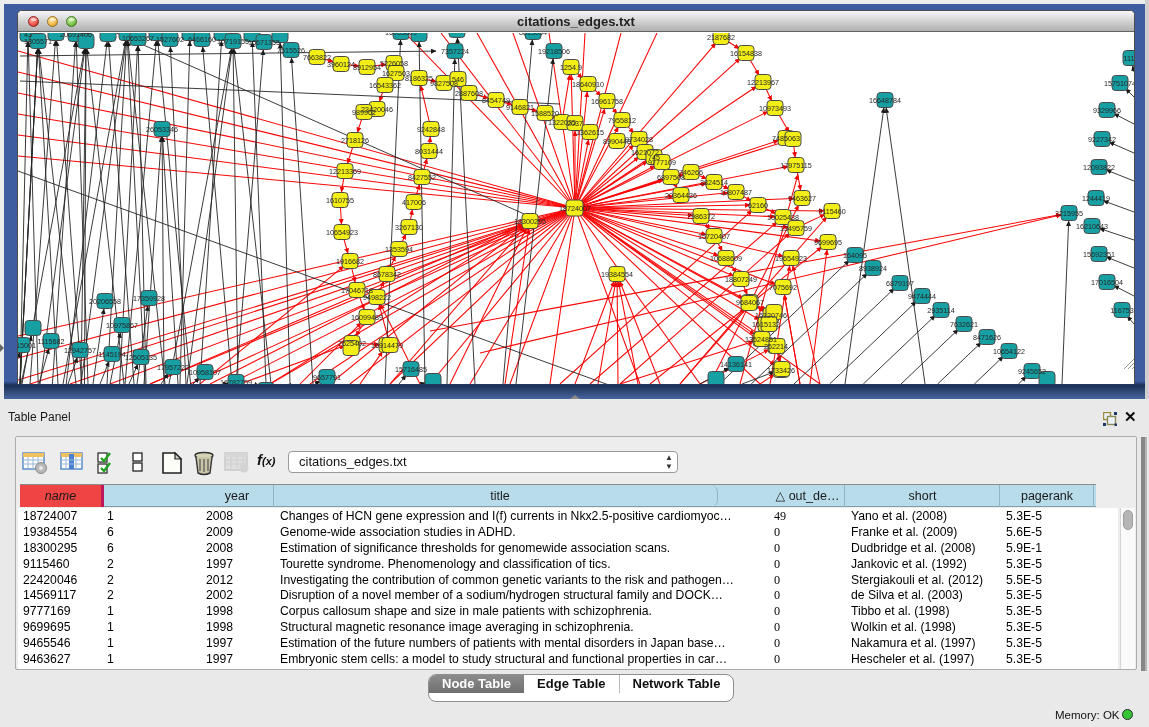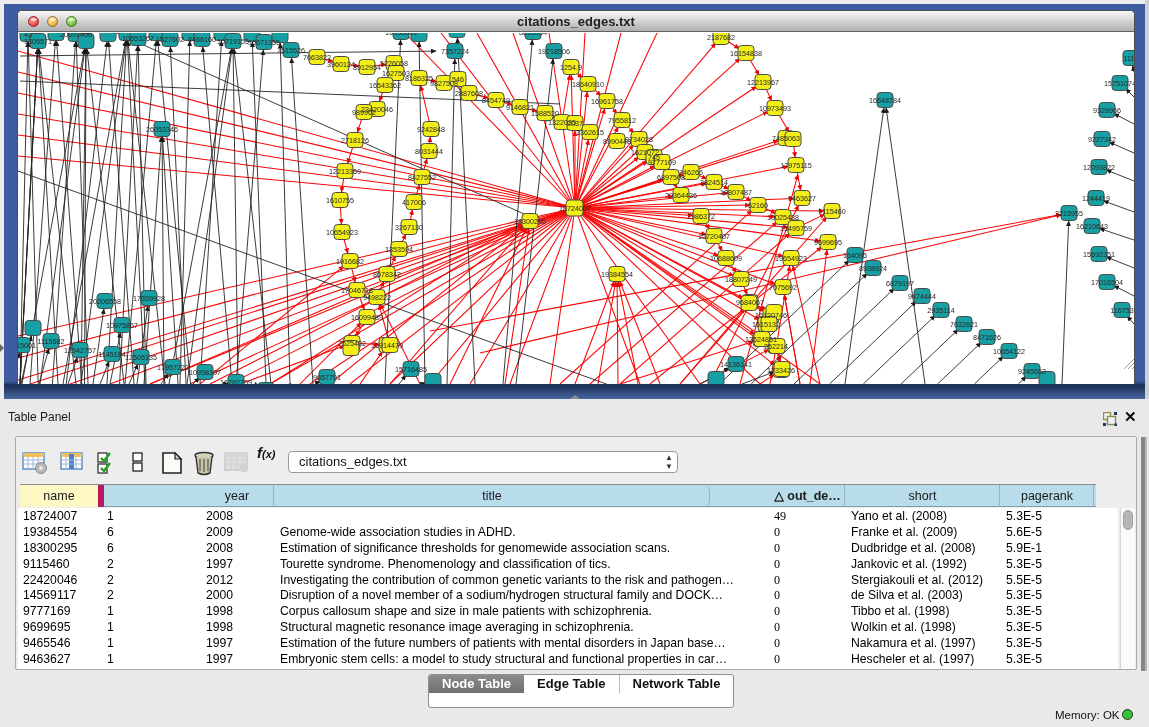--- a/index.html
+++ b/index.html
@@ -30,37 +30,37 @@
 #darkstrip { position:absolute; left:1141px; top:38px; width:6px; height:234px; background:#868686; border-right:2px solid #b5b5b5;}
 .ic { position:absolute; top:14px; }
 #dd { position:absolute; left:272px; top:14px; width:390px; height:22px; background:#fff;
   border:1px solid #9a9a9a; border-radius:4px; font-size:13px; color:#111; line-height:20px;
   padding-left:10px; }
 #dd .ud { position:absolute; right:4px; top:1px; font-size:8px; color:#333; line-height:9px; text-align:center;}
 #thead { position:absolute; left:4px; top:47px; width:1076px; height:23px; background:#b9dcea;
   border-top:1px solid #8c8c8c; border-bottom:1px solid #7f9faa; font-size:12.5px; color:#1a1a1a; }
 #thead .th { position:absolute; top:0; height:22px; line-height:22px; text-align:center;
   border-right:1px solid #90b4c2; }
-#thead .th0 { background:#fef9c3; border-right:6px solid #be185d; }
+#thead .th0 { background:#ef4444; border-right:3px solid #be185d;font-style:italic; }
 .tr { position:relative; width:100%; height:15.9px; font-size:12.2px; color:#000; white-space:nowrap; }
 .tr div { position:absolute; top:0; height:16px; line-height:17px; overflow:hidden; }
 #rowsbox { position:absolute; left:2px; top:71px; width:1100px; height:161px; background:#fff; overflow:hidden; }
 .c0 { left:5px; width:80px; }
 .c1 { left:89px; width:90px; }
 .c2 { left:188px; width:70px; }
 .c3 { left:262px; width:492px; }
 .c4 { left:756px; width:72px;font-family:Liberation Serif, serif; }
 .c5 { left:833px; width:152px; }
 .c6 { left:988px; width:90px; }
 #vsb { position:absolute; left:1104px; top:71px; width:15px; height:161px; background:#fafafa;
   border-left:1px solid #d5d5d5; }
 #vsb .thumb { position:absolute; left:2px; top:2px; width:10px; height:20px; background:#b6b6b6;
   border-radius:5px; border:1px solid #9e9e9e; }
-#tabs { position:absolute; left:428px; top:275px; height:34px; border:1px solid #8f8f8f;
-  border-radius:3px; background:#fff; font-size:13px; font-weight:bold; overflow:hidden; }
+#tabs { position:absolute; left:428px; top:275px; height:28px; border:1px solid #8f8f8f;
+  border-radius:8px; background:#fff; font-size:13px; font-weight:bold; overflow:hidden; }
 #tabs span { display:inline-block; height:18px; line-height:17px; padding:0 13px; color:#111; vertical-align:top;}
 #tabs .sel { background:linear-gradient(#8c8c8c,#6f6f6f); color:#fff; }
 #tabs .sep { padding:0; width:1px; background:#bbb; }
 #mem { position:absolute; left:1055px; top:310px; font-size:11.5px; color:#111;text-align:center; }
 #memdot { position:absolute; left:1122px; top:310px; width:11px; height:11px; border-radius:50%;
   background:#35c435; border:1.6px solid #2d2d2d; }
 </style></head>
 <body>
 <div id="desk"></div>
 <div style="position:absolute;left:0px;top:344px;width:0;height:0;border-top:4px solid transparent;border-bottom:4px solid transparent;border-left:4px solid #666;"></div>
@@ -689,36 +689,37 @@
       <ellipse cx="12" cy="4.5" rx="9" ry="3" fill="#d8d4b8" stroke="#333" stroke-width="1.4"></ellipse>
       <path d="M4 6 l2 16 q6 3 12 0 l2 -16" fill="#c9c5a8" stroke="#333" stroke-width="1.4"></path>
       <path d="M8 8v12 M12 8v13 M16 8v12" stroke="#555" stroke-width="1.2"></path>
     </svg>
     <svg class="ic" style="left:208px" width="28" height="24" opacity="0.45">
       <rect x="1" y="2" width="22" height="17" fill="#cfcfcf" stroke="#9a9a9a" stroke-width="1.4"></rect>
       <rect x="1" y="2" width="22" height="4" fill="#bdbdbd"></rect>
       <path d="M1 9h22M1 13h22M7 6v13M13 6v13M19 6v13" stroke="#aaa"></path>
       <circle cx="20" cy="17" r="4.5" fill="#b5b5b5"></circle>
     </svg>
-    <div class="ic" style="left:241px; top:7px; font-size:15px; font-style:italic; font-weight:bold; color:#111;">f<span style="font-size:11px;">(x)</span></div>
+    <div class="ic" style="left:241px; top:14px; font-size:15px; font-style:italic; font-weight:bold; color:#111;">f<span style="font-size:11px;">(x)</span></div>
     <div id="dd">citations_edges.txt<div class="ud">▲<br>▼</div></div>
     <div id="thead">
       <div class="th th0" style="left:0px; width:84px;">name</div>
       <div class="th" style="left:69px; width:104px;margin-top:36px;">in_degree</div>
       <div class="th" style="left:181px; width:73px;">year</div>
-      <div class="th" style="left:255px; width:435px;border-radius:7px;">title</div>
-      <div class="th" style="left:751px; width:74px;font-weight:bold;">△ out_de…</div>
+      <div class="th" style="left:263px; width:435px;border-radius:7px;">title</div>
+      <div class="th" style="left:751px; width:74px;">△ out_de…</div>
       <div class="th" style="left:826px; width:154px;">short</div>
       <div class="th" style="left:981px; width:93px;">pagerank</div>
     </div>
     <div id="rowsbox">
         <div class="tr">
           <div class="c0">18724007</div>
           <div class="c1">1</div>
           <div class="c2">2008</div>
+          <div class="c3">Changes of HCN gene expression and I(f) currents in Nkx2.5-positive cardiomyoc…</div>
           <div class="c4">49</div>
           <div class="c5">Yano et al. (2008)</div>
           <div class="c6">5.3E-5</div>
         </div>
         <div class="tr">
           <div class="c0">19384554</div>
           <div class="c1">6</div>
           <div class="c2">2009</div>
           <div class="c3">Genome-wide association studies in ADHD.</div>
           <div class="c4">0</div>
@@ -748,21 +749,21 @@
           <div class="c1">2</div>
           <div class="c2">2012</div>
           <div class="c3">Investigating the contribution of common genetic variants to the risk and pathogen…</div>
           <div class="c4">0</div>
           <div class="c5">Stergiakouli et al. (2012)</div>
           <div class="c6">5.5E-5</div>
         </div>
         <div class="tr">
           <div class="c0">14569117</div>
           <div class="c1">2</div>
-          <div class="c2">2000</div>
+          <div class="c2">2002</div>
           <div class="c3">Disruption of a novel member of a sodium/hydrogen structural family and DOCK…</div>
           <div class="c4">0</div>
           <div class="c5">de Silva et al. (2003)</div>
           <div class="c6">5.3E-5</div>
         </div>
         <div class="tr">
           <div class="c0">9777169</div>
           <div class="c1">1</div>
           <div class="c2">1998</div>
           <div class="c3">Corpus callosum shape and size in male patients with schizophrenia.</div>

